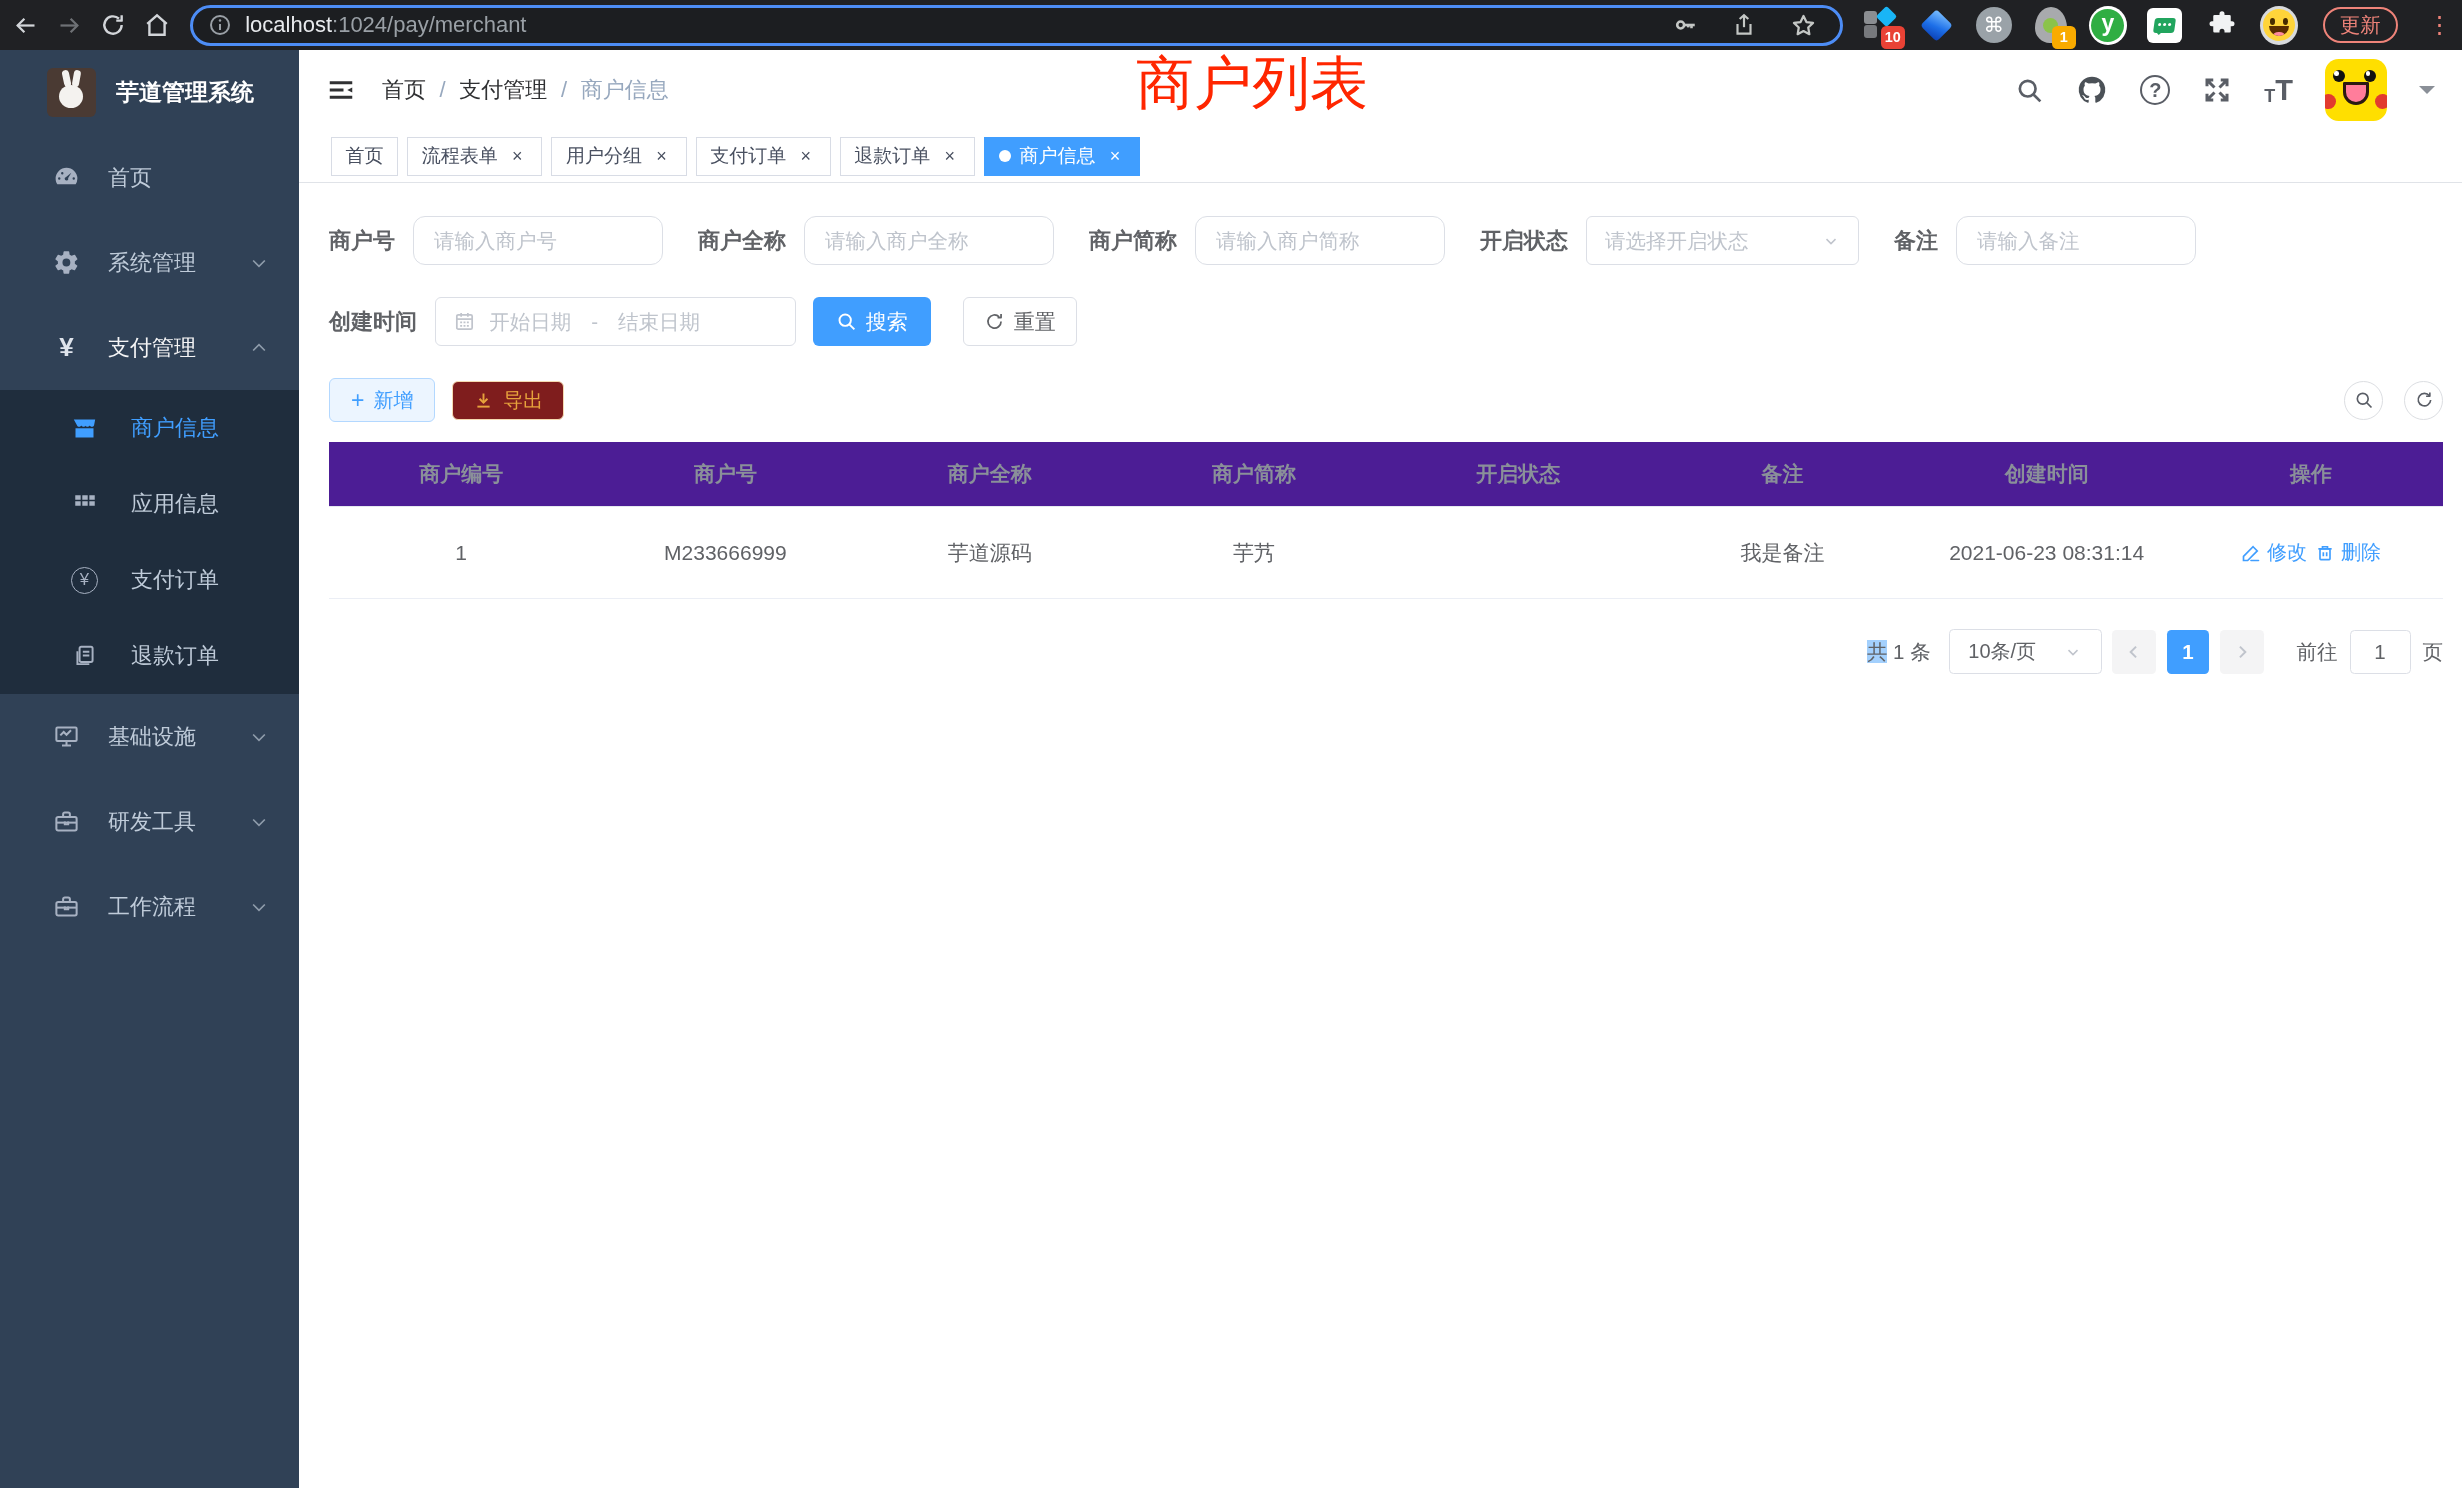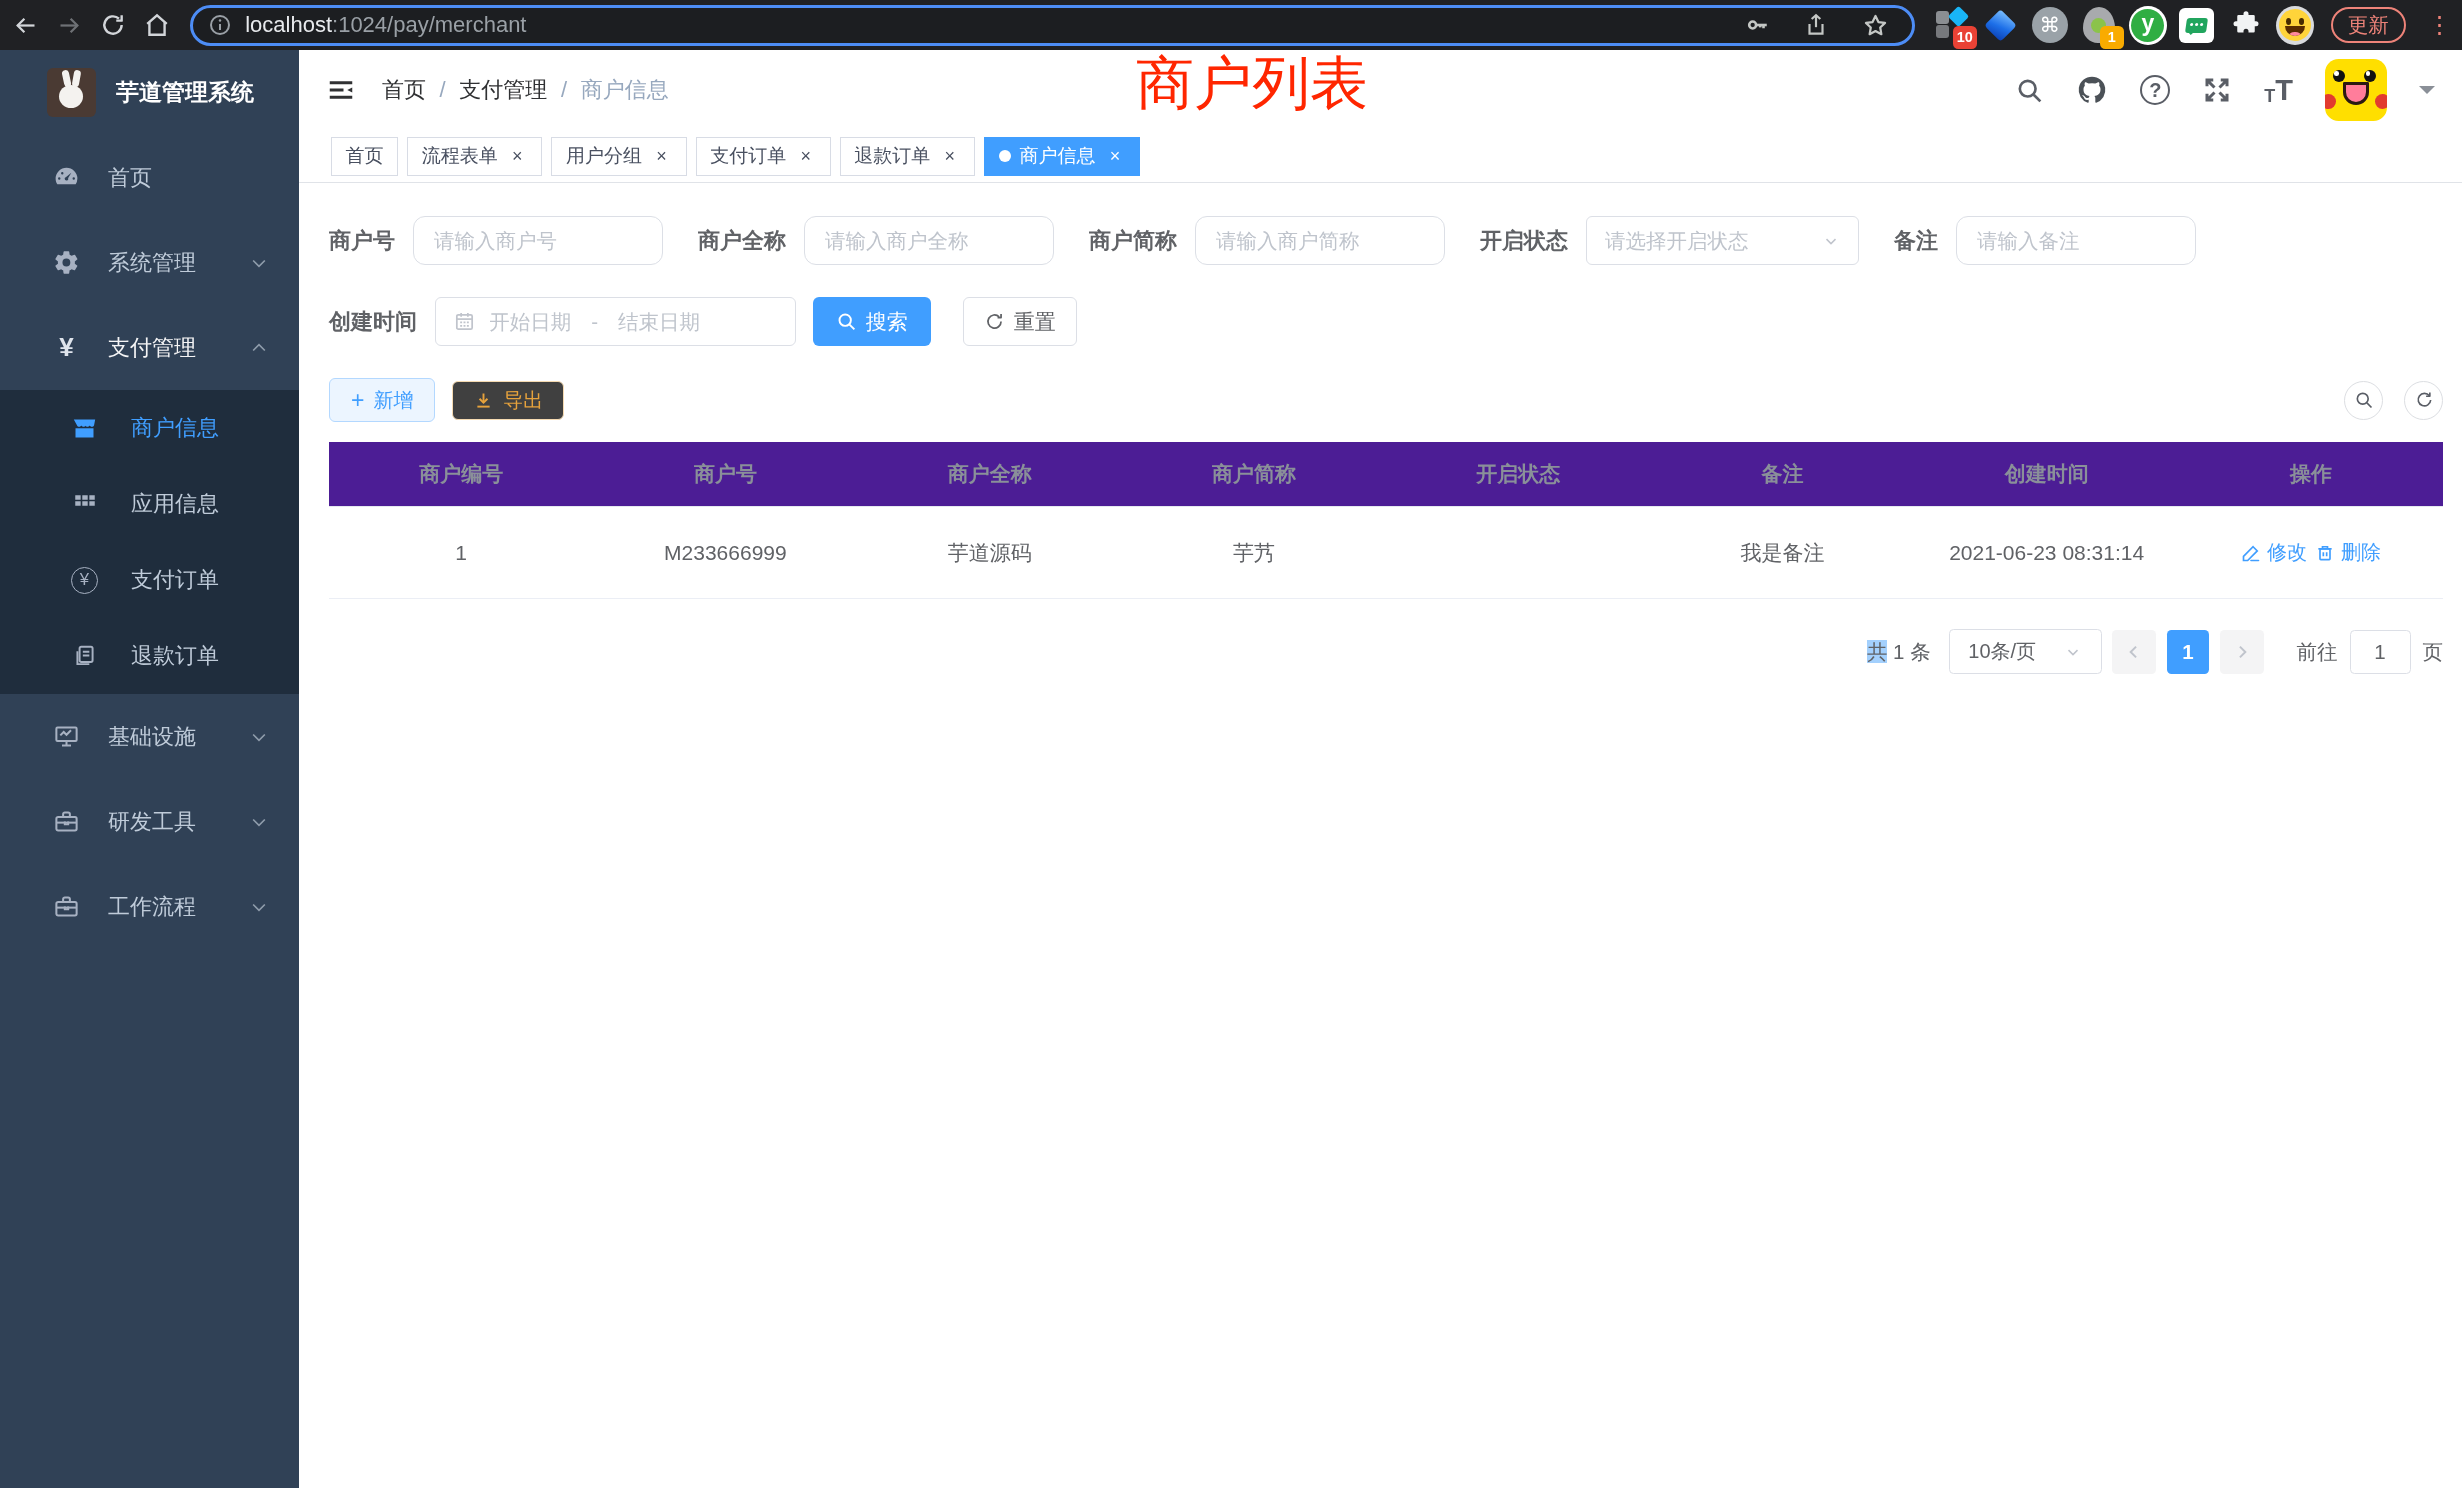--- a/index.html
+++ b/index.html
@@ -13,21 +13,21 @@
 
   
   .browser-bar{ height:50px; background:#202124; display:flex; align-items:center; padding:0 3px; }
   .nav-btn{ width:44px; height:44px; display:flex; align-items:center; justify-content:center; color:#d2d5d9; flex-shrink:0; border-radius:50%; }
   .nav-btn.disabled{ color:#6e7175; }
   .url-pill{ flex:1; height:41px; background:#1c1e21; border:3px solid #4d8df6; border-radius:23px; display:flex; align-items:center; padding:0 15px; margin:0 10.6px; min-width:0; }
   .url-info{ color:#9aa0a6; margin-right:13.6px; flex-shrink:0; }
   .url-text{ font-size:22px; color:#e8eaed; white-space:nowrap; }
   .url-text .path{ color:#9aa0a6; }
   .url-right{ margin-left:auto; display:flex; align-items:center; gap:33px; color:#c4c7c5; padding-right:7.6px; }
-  .ext-cluster{ display:flex; align-items:center; gap:11px; padding:0 7.6px; flex-shrink:0; }
+  .ext-cluster{ display:flex; align-items:center; gap:19px; padding:0 7.6px; flex-shrink:0; }
   .ext{ position:relative; width:38px; height:38px; display:flex; align-items:center; justify-content:center; }
   .badge{ position:absolute; bottom:-4.5px; right:-6px; min-width:24px; height:23px; border-radius:5.3px; color:#fff; font-size:14.4px; font-weight:700; display:flex; align-items:center; justify-content:center; padding:0 3.8px; }
   .badge.red{ background:#e94235; }
   .badge.orange{ background:#f9ab00; }
   .ext-widgets .sq{ position:absolute; width:13px; height:13px; border-radius:3px; background:#8b8e92; }
   .ext-widgets .sq.a{ left:3px; top:4.5px; }
   .ext-widgets .sq.b{ left:3px; bottom:6px; background:#6f7control275; background:#77797d; }
   .ext-widgets .dia{ position:absolute; right:4.5px; top:3px; width:15px; height:15px; background:#19b5f6; transform:rotate(45deg); border-radius:2.3px; }
   .gem-shape{ width:23px; height:23px; background:linear-gradient(160deg,#7cc0ff 0%,#1d6fe8 55%,#0b3fb3 100%); transform:rotate(45deg); border-radius:3.8px; }
   .cmd-circle{ width:36px; height:36px; border-radius:50%; background:#9aa2a8; color:#fff; font-size:20.5px; display:flex; align-items:center; justify-content:center; }
@@ -113,21 +113,21 @@
   .btn{ display:inline-flex; align-items:center; justify-content:center; border-radius:6px; cursor:pointer; white-space:nowrap; }
   .btn-search{ height:49px; background:#409eff; color:#fff; font-size:21px; padding:0 23px; margin-left:16.7px; }
   .btn-search svg{ margin-right:9px; }
   .btn-reset{ height:49px; background:#fff; border:1.5px solid #dcdfe6; color:#606266; font-size:21px; padding:0 20px; margin-left:32px; }
   .btn-reset svg{ margin-right:9px; }
 
   
   .toolbar{ display:flex; align-items:center; margin-bottom:20px; }
   .btn-add{ height:44px; padding:0 21px; background:#ecf5ff; border:1.5px solid #b3d8ff; color:#409eff; font-size:20px; }
   .btn-add .plus{ font-size:23px; margin-right:9px; font-weight:400; }
-  .btn-export{ height:39px; padding:0 20px; background:#404040; border:1.5px solid #f5dab1; color:#e6a23c; font-size:20px; margin-left:16.7px; }
+  .btn-export{ height:39px; padding:0 20px; background:#7f1d1d; border:1.5px solid #f5dab1; color:#e6a23c; font-size:20px; margin-left:16.7px; }
   .btn-export svg{ margin-right:9px; }
   .tool-circles{ margin-left:auto; display:flex; gap:21px; }
   .circle-btn{ width:39px; height:39px; border-radius:50%; border:1.5px solid #dcdee2; background:#fff; display:flex; align-items:center; justify-content:center; color:#5a5e66; cursor:pointer; }
 
   
   .table{ width:100%; }
   .t-head{ display:grid; grid-template-columns:repeat(8,1fr); height:65px; align-items:center; background:#4c1d95; border-bottom:1.5px solid #e5e9ef; }
   .t-head .th{ text-align:center; font-size:21px; font-weight:700; color:#8a9099; }
   .t-row{ display:grid; grid-template-columns:repeat(8,1fr); height:92px; align-items:center; border-bottom:1.5px solid #ebeef5; font-size:21px; color:#606266; }
   .t-row .td{ text-align:center; }

